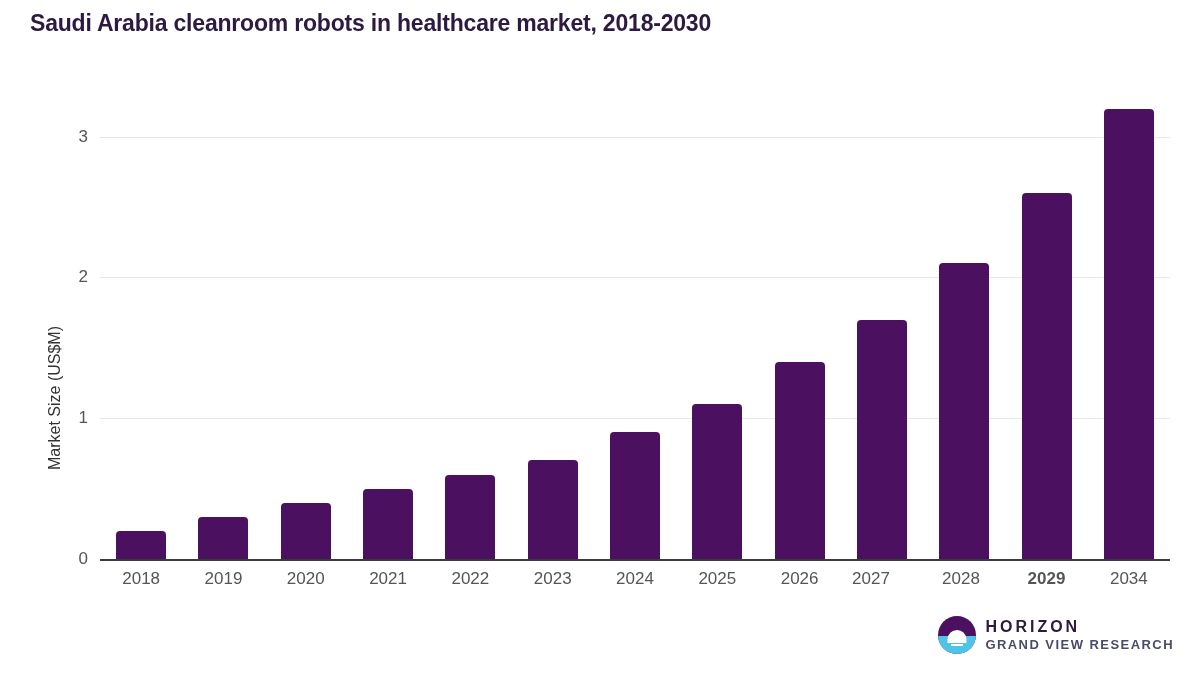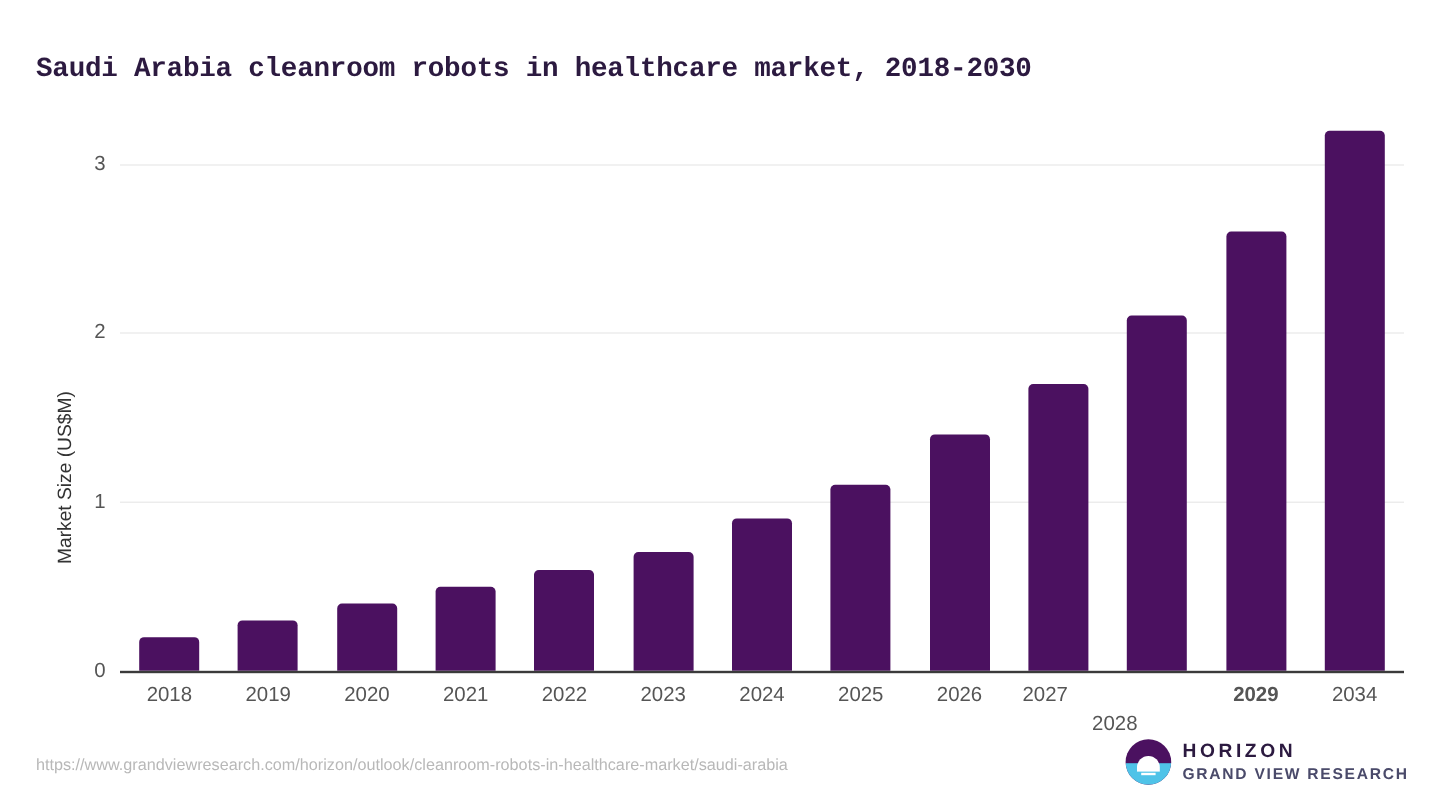--- a/index.html
+++ b/index.html
@@ -13,27 +13,26 @@
     position: relative;
     width: 1200px; height: 675px;
     background: #ffffff;
     border-radius: 10px;
     overflow: hidden;
   }
 
   
   .chart-title {
     position: absolute;
-    left: 30px; top: 44px;
+    left: 30px; top: 10px;
     font-size: 23px;
     font-weight: bold;
     color: #2c1a40;
     letter-spacing: -0.2px;
     white-space: nowrap;
-    font-family: Liberation Mono, monospace;
   }
 
   
   .plot-area {
     position: absolute;
     left: 100px; top: 110px;
     width: 1070px; height: 449px;
   }
   .gridline {
     position: absolute;
@@ -202,26 +201,25 @@
       <div class="x-tick-label" style="left: 99.1538px;">2018</div>
       <div class="x-tick-label" style="left: 181.462px;">2019</div>
       <div class="x-tick-label" style="left: 263.769px;">2020</div>
       <div class="x-tick-label" style="left: 346.077px;">2021</div>
       <div class="x-tick-label" style="left: 428.385px;">2022</div>
       <div class="x-tick-label" style="left: 510.692px;">2023</div>
       <div class="x-tick-label" style="left: 593px;">2024</div>
       <div class="x-tick-label" style="left: 675.308px;">2025</div>
       <div class="x-tick-label" style="left: 757.615px;">2026</div>
       <div class="x-tick-label" style="left: 829px; text-align: center;">2027</div>
-      <div class="x-tick-label" style="left: 887px; margin-top: 24px;">2028</div>
+      <div class="x-tick-label" style="left: 919px;">2028</div>
       <div class="x-tick-label" style="left: 1004.54px; font-weight: bold;">2029</div>
       <div class="x-tick-label" style="left: 1086.85px;">2034</div>
     </div>
 
-  <div class="footer-url">https://www.grandviewresearch.com/horizon/outlook/cleanroom-robots-in-healthcare-market/saudi-arabia</div>
 
   <div class="logo">
     <div class="logo-mark">
       <div class="water"></div>
       <div class="dome"></div>
       <div class="line1"></div>
       <div class="line2"></div>
     </div>
     <div class="logo-text">
       <div class="logo-word">HORIZON</div>

